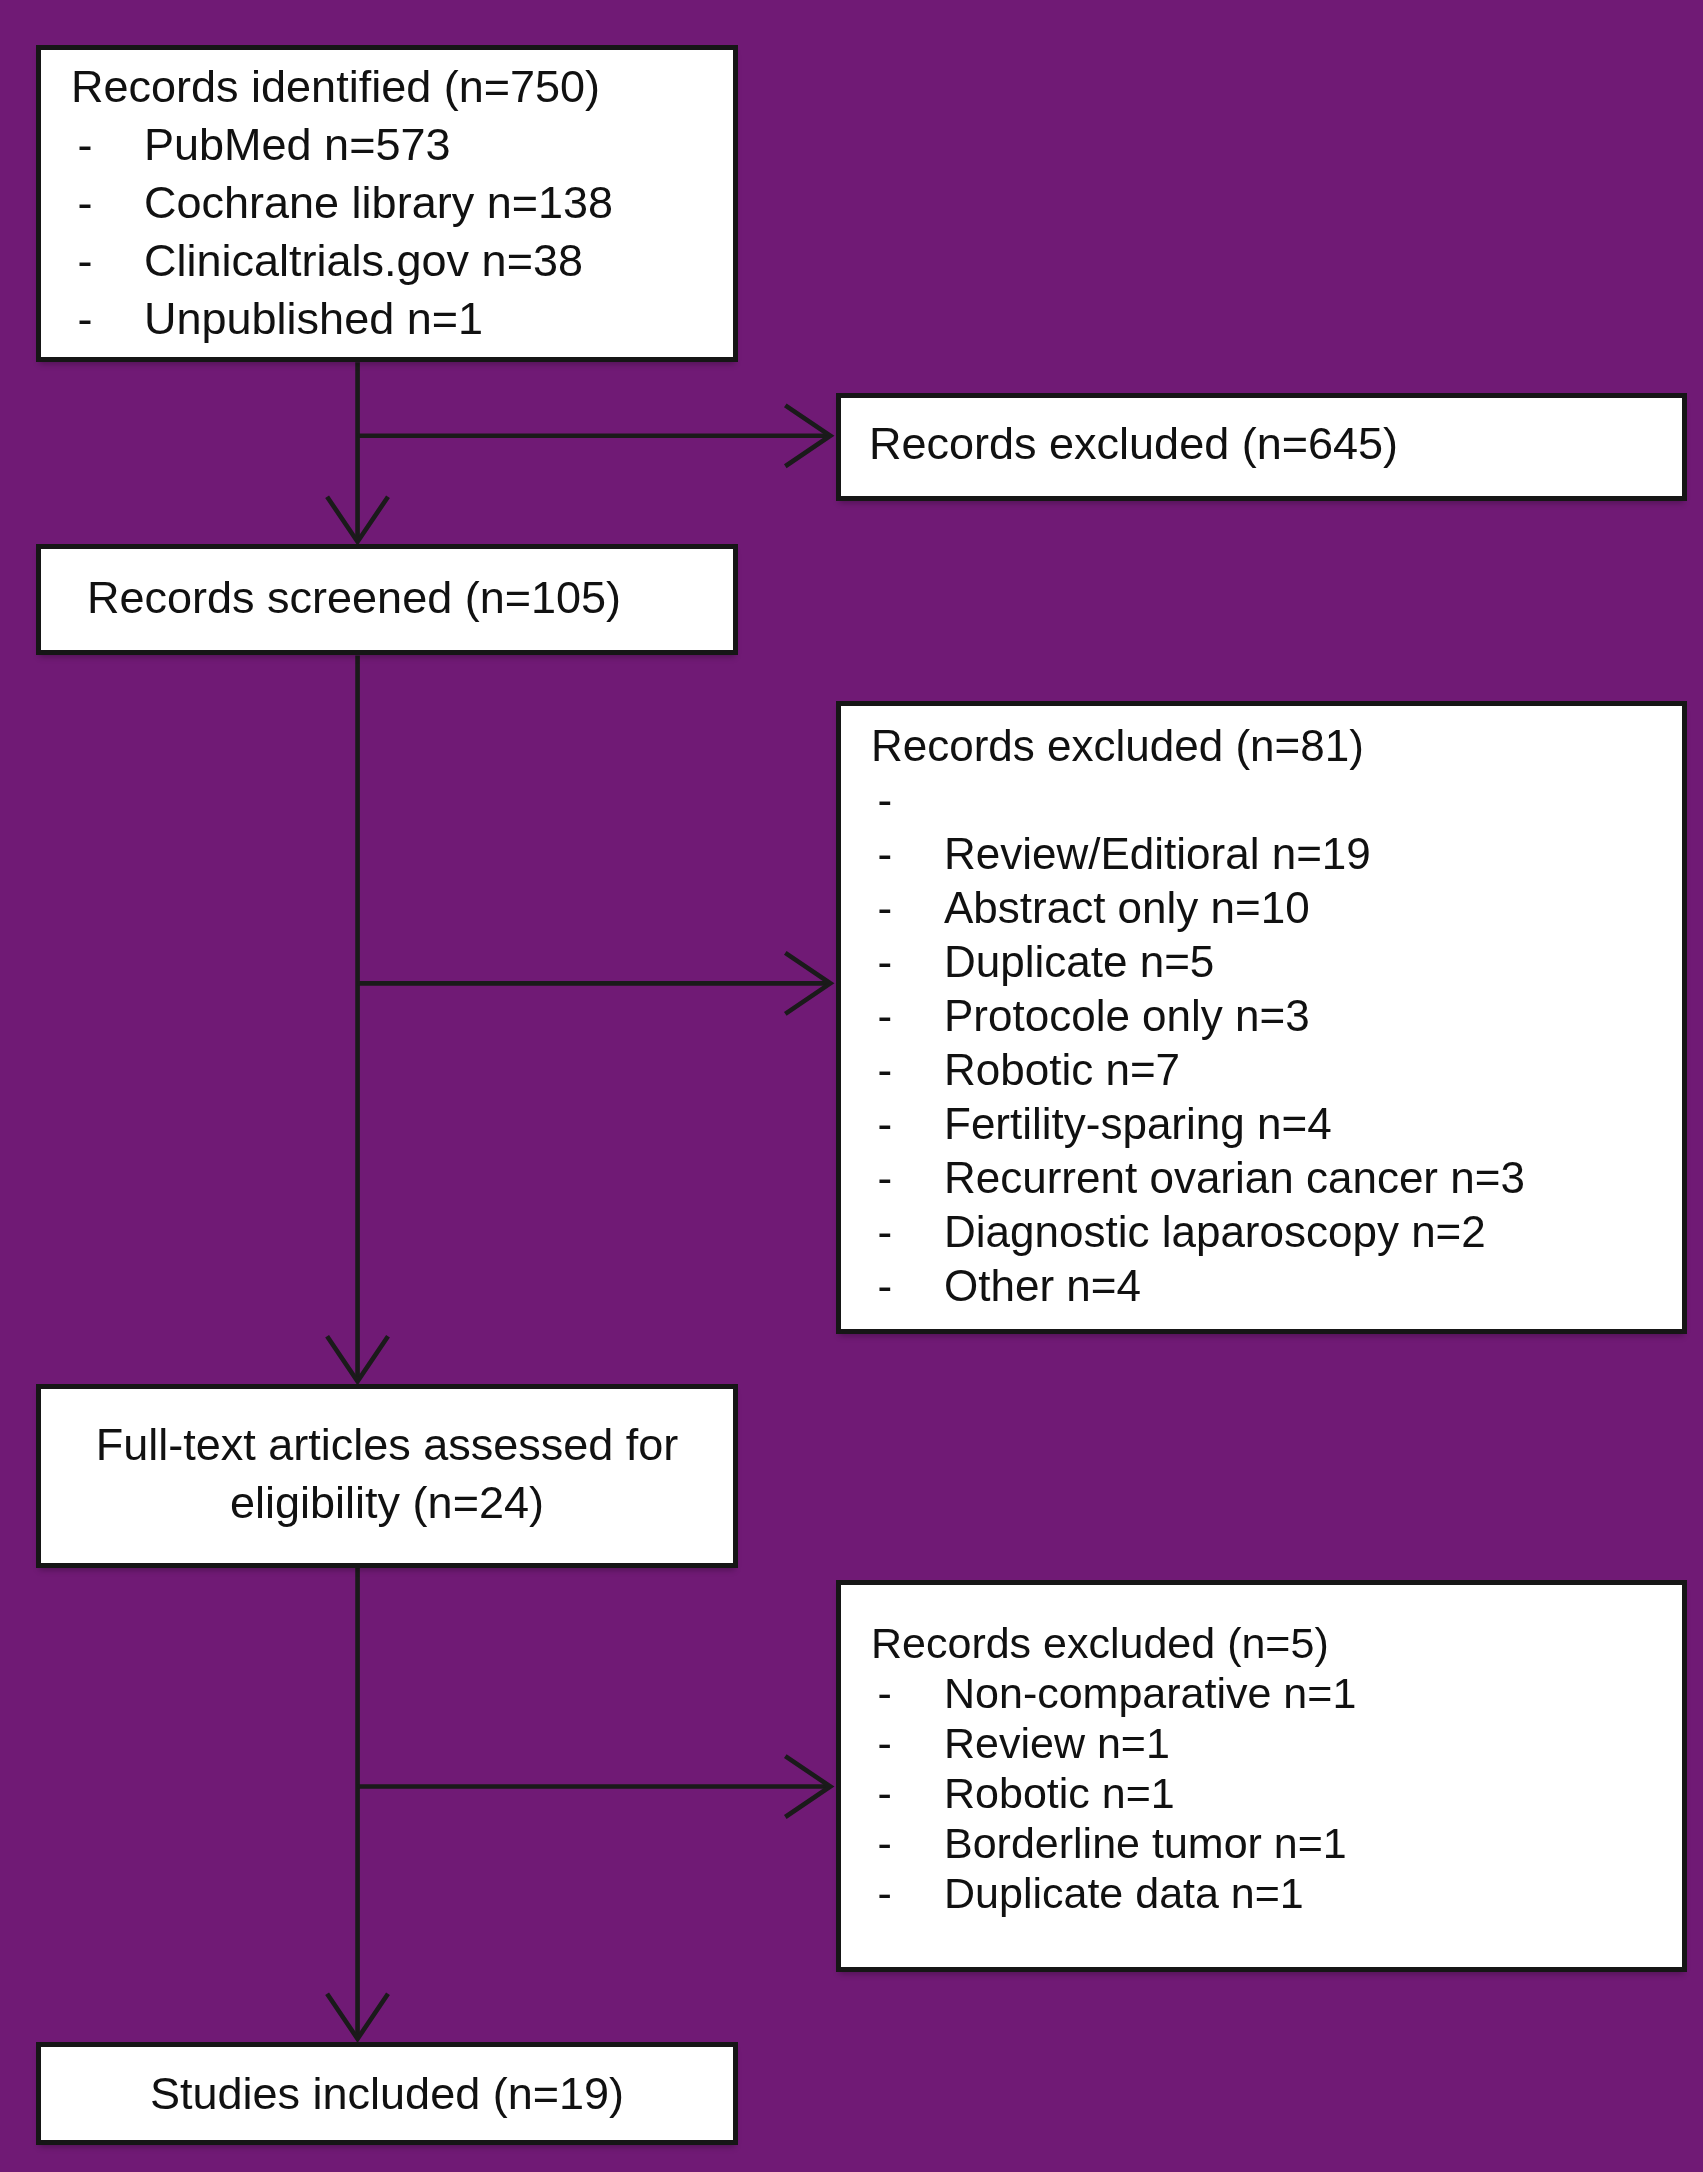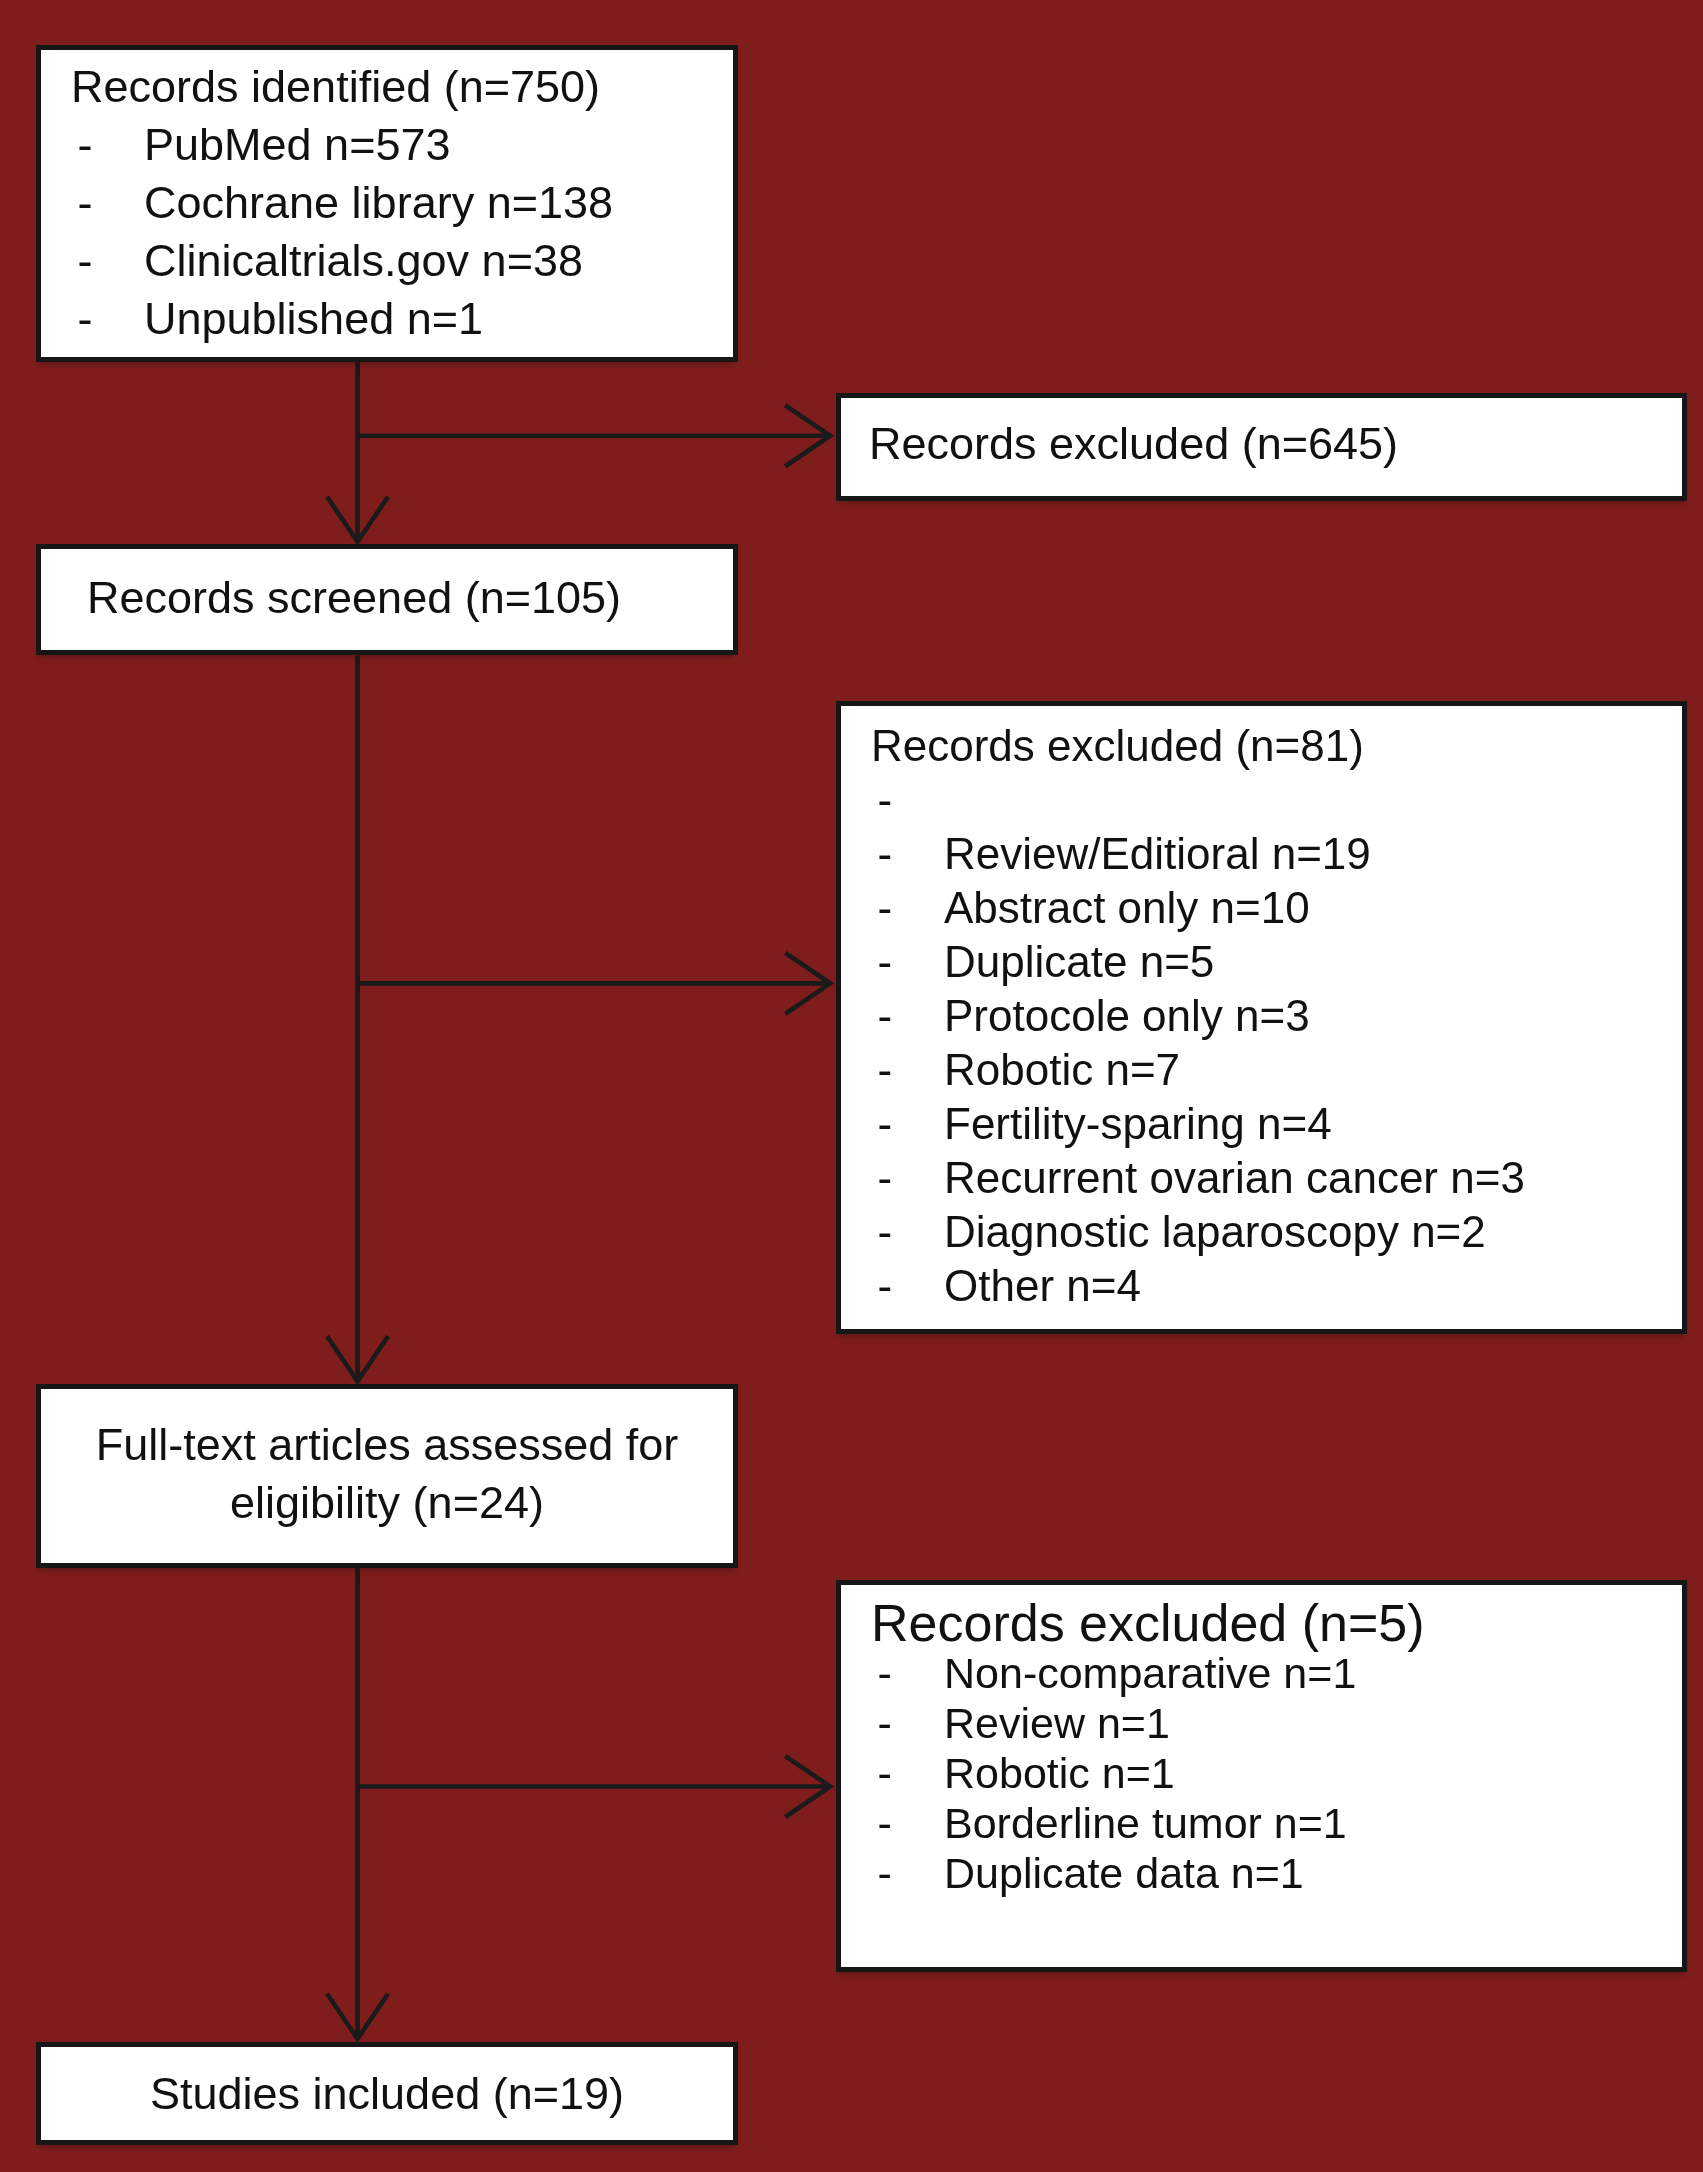--- a/index.html
+++ b/index.html
@@ -4,21 +4,21 @@
 <style>
   html, body {
     margin: 0;
     padding: 0;
     background: #ffffff;
   }
   #canvas {
     position: relative;
     width: 1703px;
     height: 2172px;
-    background: #7f1d1d;
+    background: #701a75;
     font-family: "Liberation Sans", "DejaVu Sans", sans-serif;
     color: #111111;
     overflow: hidden;
   }
   .box {
     position: absolute;
     background: #ffffff;
     border: 5.3px solid #161616;
     box-sizing: border-box;
     box-shadow: 0 4.6px 6px -2.6px rgba(0,0,0,0.28);
@@ -45,21 +45,21 @@
   
   #box-screened { left: 36px; top: 544px; width: 702px; height: 111px; padding: 20px 21px 0 46px; font-size: 44px; line-height: 52px; }
   
   #box-excluded-81 { left: 836px; top: 701px; width: 851px; height: 633px; padding: 13.2px 6.6px 0 30px; font-size: 44px; line-height: 54px; }
   #box-excluded-81 .title { font-size: 44px; line-height: 54px; }
   #box-excluded-81 .bullet-row { line-height: 54px; }
   
   #box-fulltext { left: 36px; top: 1384px; width: 702px; height: 184px; padding: 26.5px 9.3px 0 9.3px; text-align: center; font-size: 45px; line-height: 58px; }
   
   #box-excluded-5 { left: 836px; top: 1580px; width: 851px; height: 392px; padding: 13.2px 6.6px 0 30px; font-size: 43px; line-height: 50px; }
-  #box-excluded-5 .title { font-size: 52px; line-height: 50px; }
+  #box-excluded-5 .title { font-size: 43px; line-height: 50px; margin-top: 20px; }
   #box-excluded-5 .bullet-row { line-height: 50px; }
   
   #box-included { left: 36px; top: 2042px; width: 702px; height: 103px; display: flex; align-items: center; justify-content: center; text-align: center; font-size: 44px; }
   #connector-layer {
     position: absolute;
     left: 0; top: 0;
     width: 1703px;
     height: 2172px;
   }
 </style>

